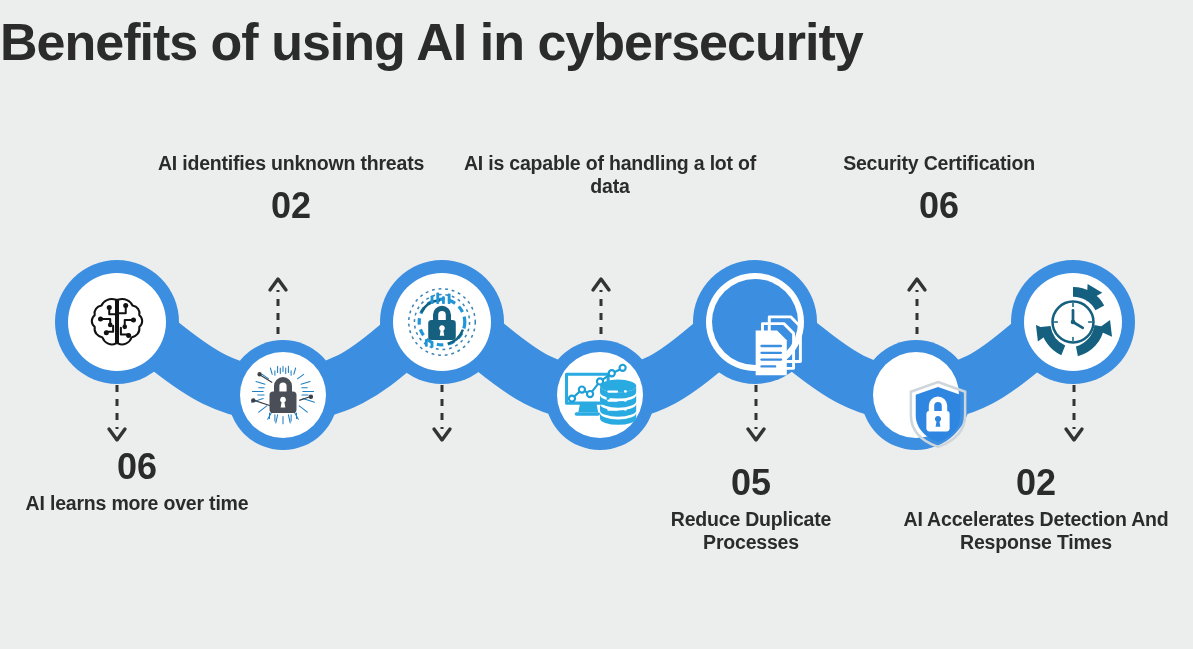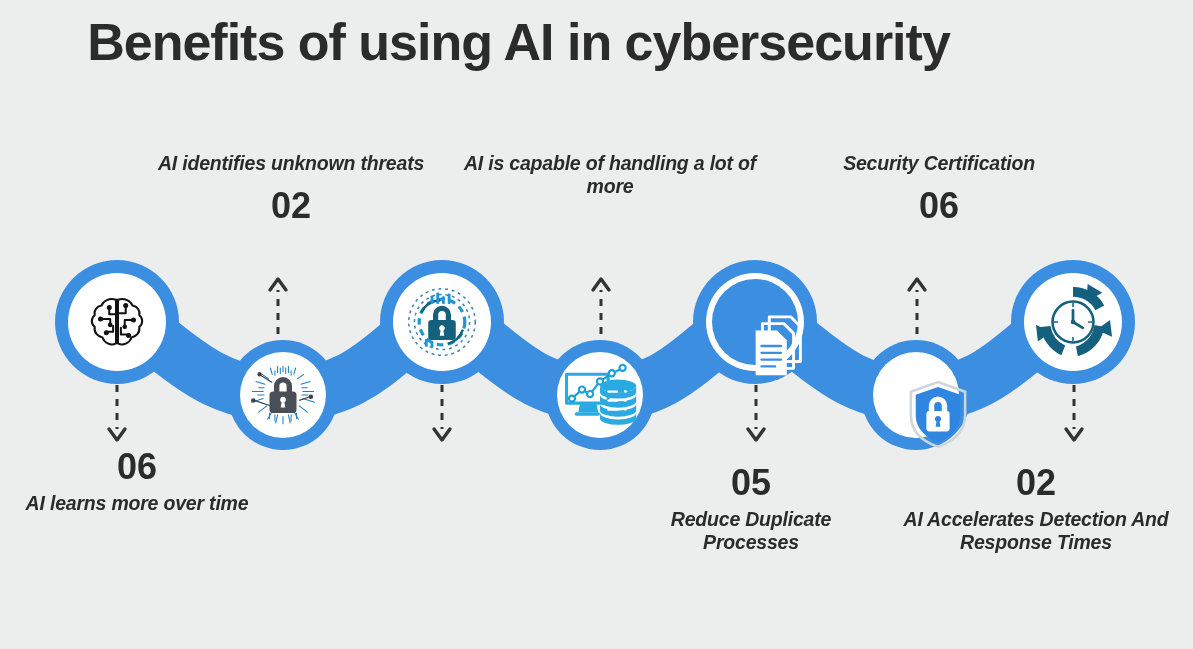--- a/index.html
+++ b/index.html
@@ -8,21 +8,20 @@
     background:#eceded;
     font-family:"Liberation Sans", sans-serif;
     overflow:hidden;
     position:relative;
   }
   #stage{position:absolute;left:0;top:0;width:1193px;height:649px;}
 
   
   .title{
     position:absolute;left:0;top:14px;width:1037px;
-    text-align:center;
     font-size:52px;
     font-weight:bold;
     letter-spacing:-1px;
     color:#2b2b2b;
     line-height:1.1;
   }
 
   
   .chain{position:absolute;left:0;top:0;width:1193px;height:649px;pointer-events:none;}
 
@@ -59,21 +58,20 @@
     font-size:36px;
     font-weight:bold;
     letter-spacing:0px;
     display:block;
   }
   .lbl .txt{
     font-size:19.5px;
     font-weight:bold;
     display:block;
     letter-spacing:-0.2px;
-    font-style:italic;
   }
   .lbl.above .txt{margin-bottom:10px;}
   .lbl.below .num{margin-bottom:4px;}
 </style>
 </head>
 <body>
 
 <div id="stage">
 
   <div class="title">Benefits of using AI in cybersecurity</div>
@@ -346,21 +344,21 @@
     <span class="txt">AI learns more over time</span>
   </div>
 
   <div class="lbl above" style="left:146px;top:152px;width:290px;">
     <span class="txt">AI identifies unknown threats</span>
     <span class="num">02</span>
   </div>
 
 
   <div class="lbl above" style="left:456px;top:152px;width:308px;">
-    <span class="txt">AI is capable of handling a lot of more</span>
+    <span class="txt">AI is capable of handling a lot of data</span>
   </div>
 
   <div class="lbl below" style="left:636px;top:462px;width:230px;">
     <span class="num">05</span>
     <span class="txt">Reduce Duplicate Processes</span>
   </div>
 
   <div class="lbl above" style="left:792px;top:152px;width:294px;">
     <span class="txt">Security Certification</span>
     <span class="num">06</span>

